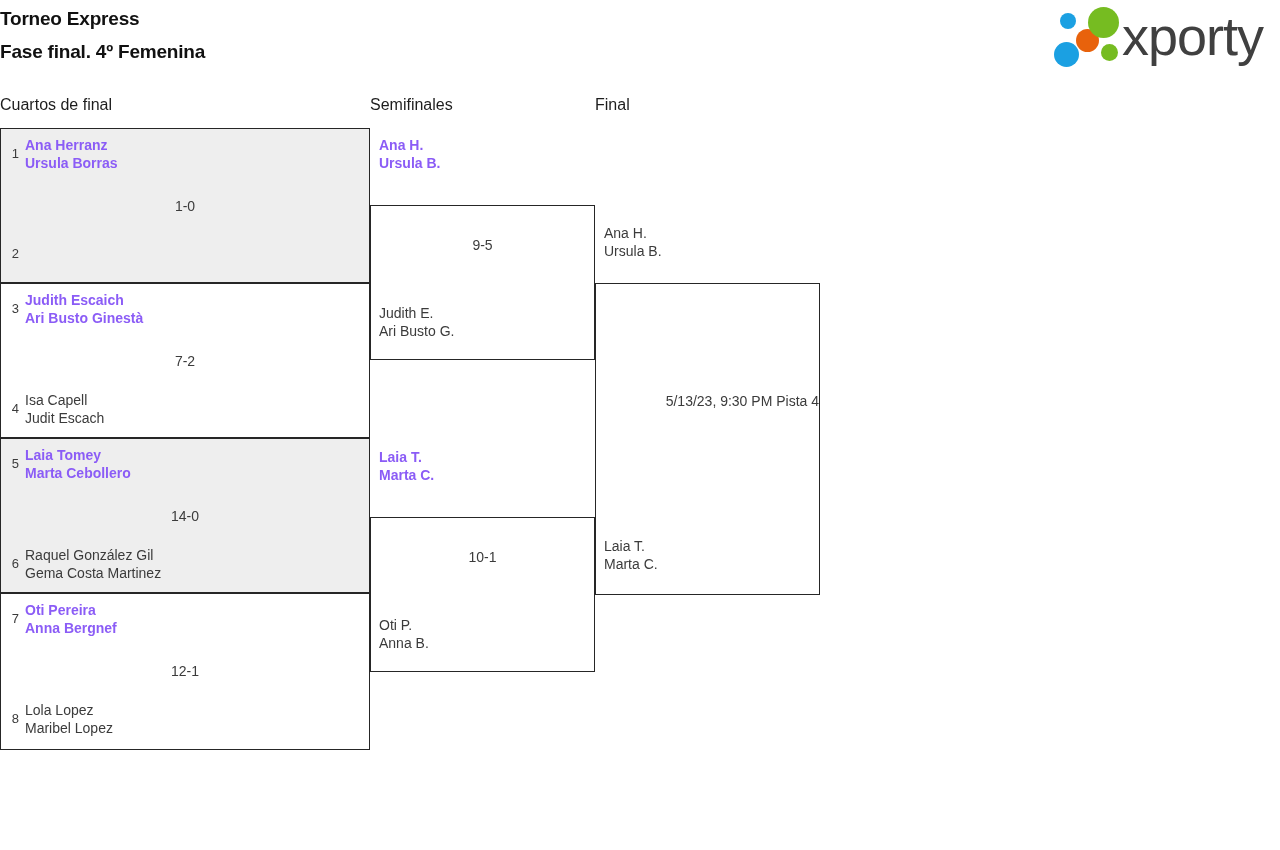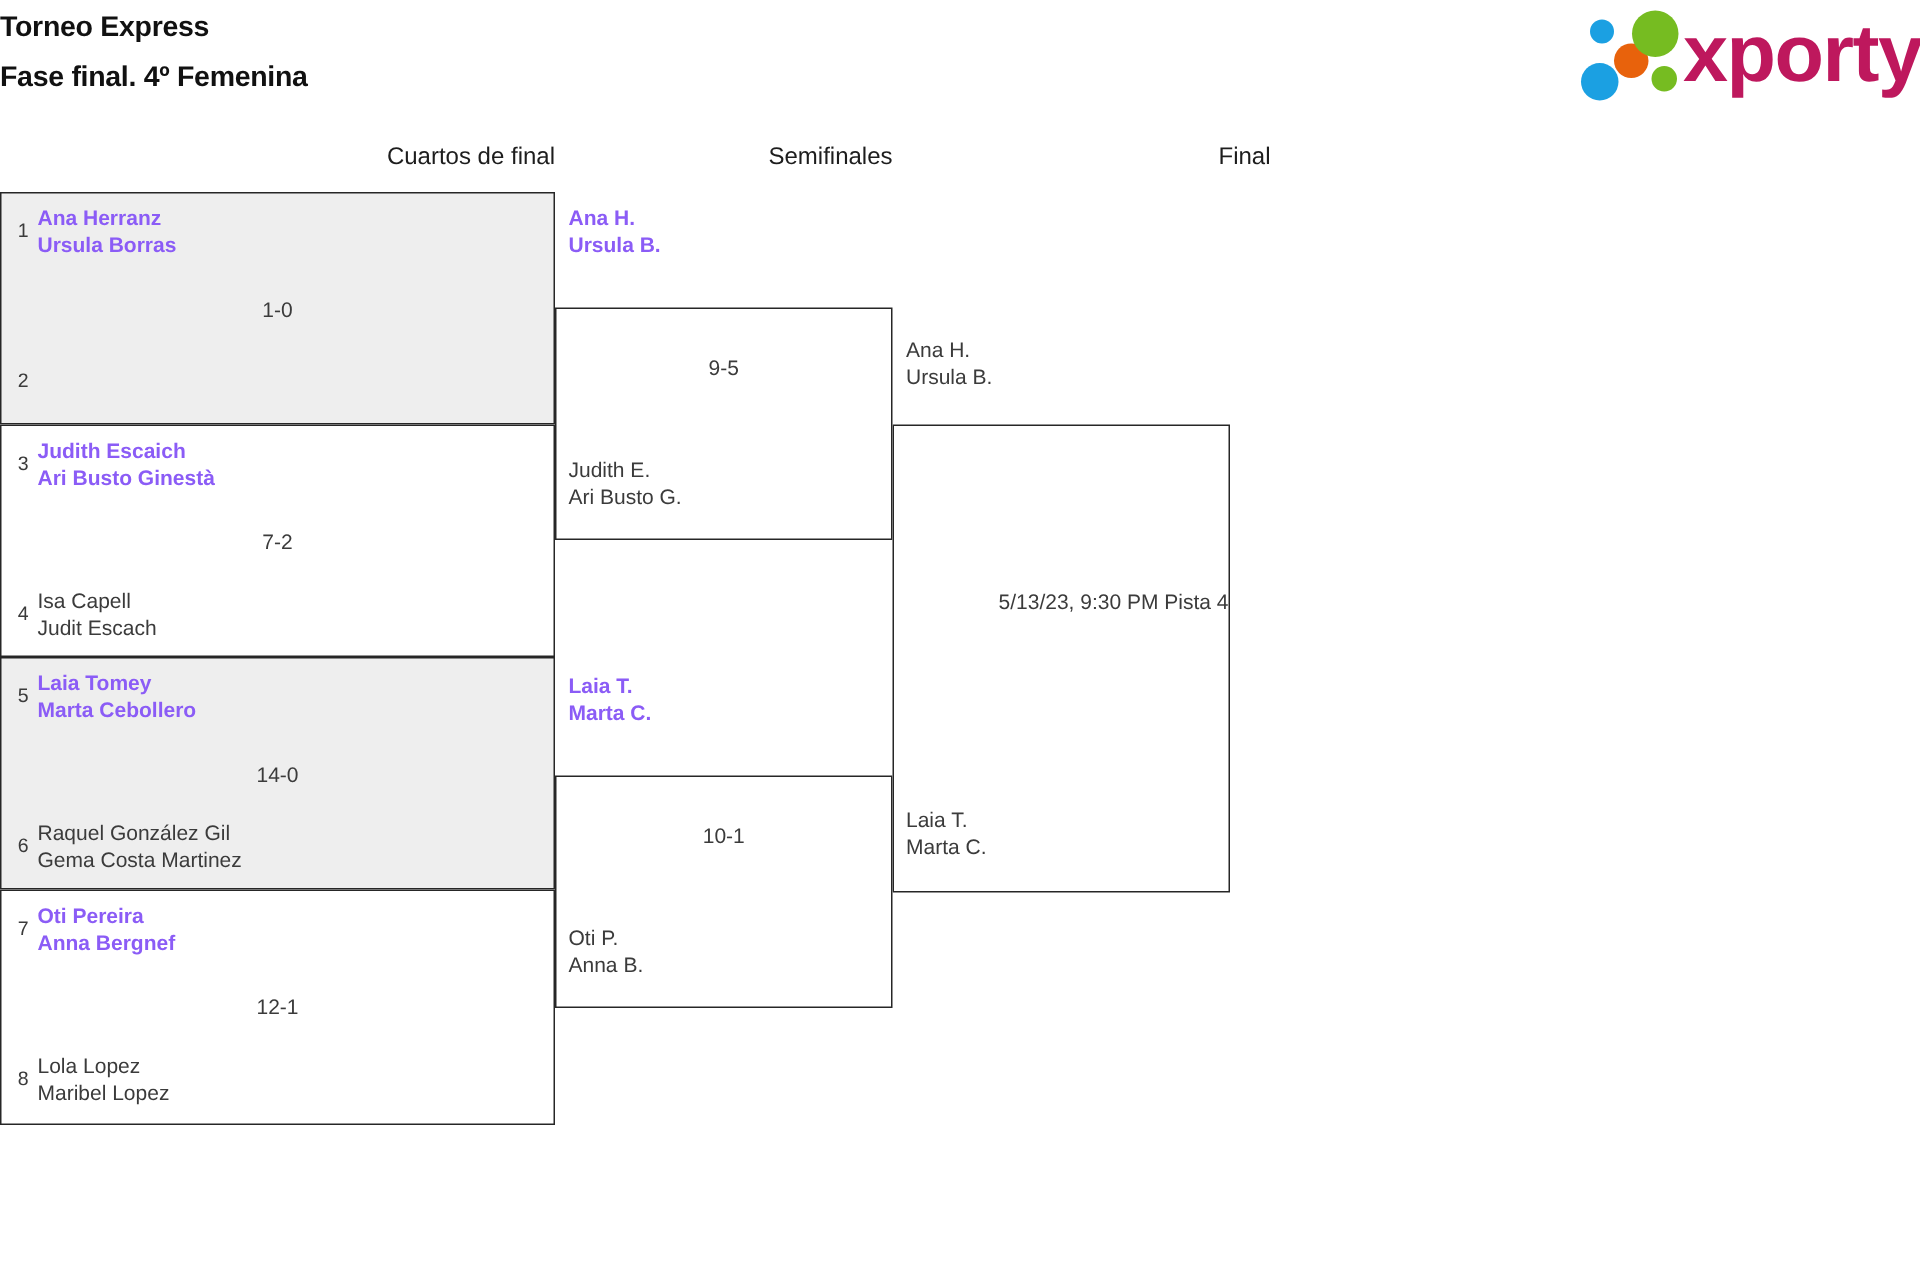--- a/index.html
+++ b/index.html
@@ -49,38 +49,38 @@
   .dot { position: absolute; border-radius: 50%; }
   .dot-blue-sm  { left: 12px; top: 8px;  width: 16px; height: 16px; background: #1ba0e2; }
   .dot-orange   { left: 28px; top: 24px; width: 23px; height: 23px; background: #e8620c; }
   .dot-blue-lg  { left: 6px;  top: 37px; width: 25px; height: 25px; background: #1ba0e2; }
   .dot-green-lg { left: 40px; top: 2px;  width: 31px; height: 31px; background: #76bc21; }
   .dot-green-sm { left: 53px; top: 39px; width: 17px; height: 17px; background: #76bc21; }
   #logo-word {
     position: absolute;
     left: 74px; top: 1px;
     font-size: 54px;
-    font-weight: 700;
+    font-weight: 400;
     line-height: 60px;
     letter-spacing: -1px;
-    color: #be185d;
+    color: #404040;
   }
 
   
   .round-header {
     position: absolute;
     font-size: 16px;
     font-weight: 400;
     color: #1d1d1d;
-    text-align: right;
+    text-align: left;
     white-space: nowrap;
   }
   #round-header-0 { left: 0px;   top: 96px; width: 370px; }
   #round-header-1 { left: 370px; top: 96px; width: 225px; }
-  #round-header-2 { left: 622px; top: 96px; width: 225px; }
+  #round-header-2 { left: 595px; top: 96px; width: 225px; }
 
   
   #bracket {
     position: absolute;
     left: 0; top: 0;
     width: 1280px; height: 850px;
   }
 
   .match {
     position: absolute;

